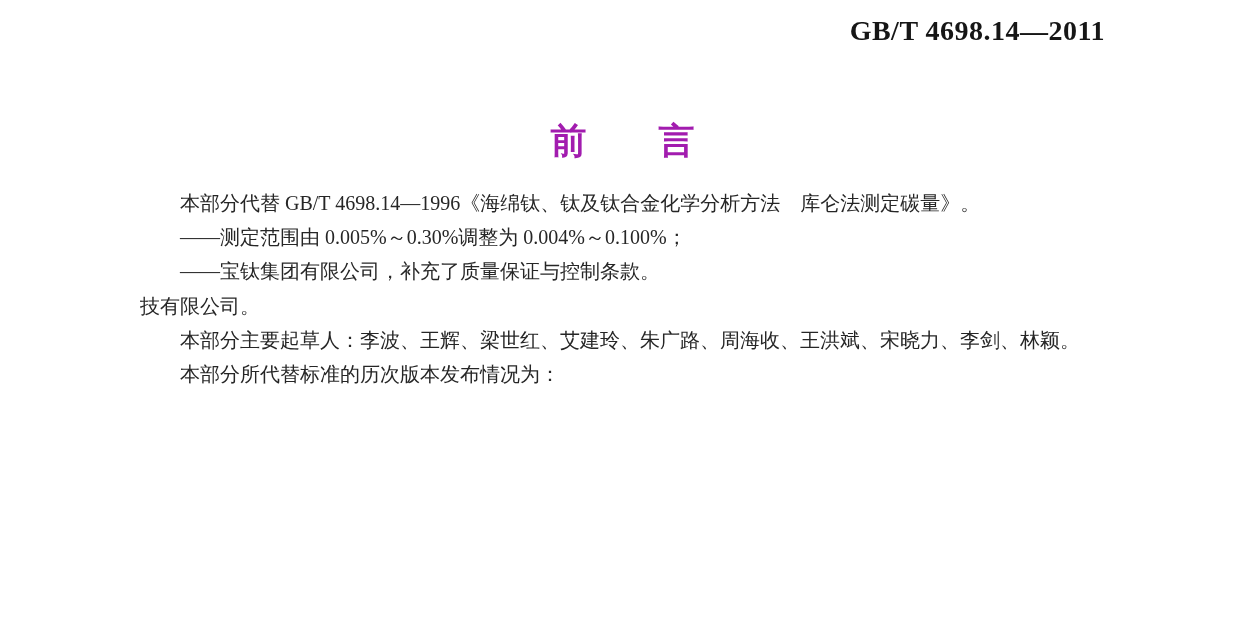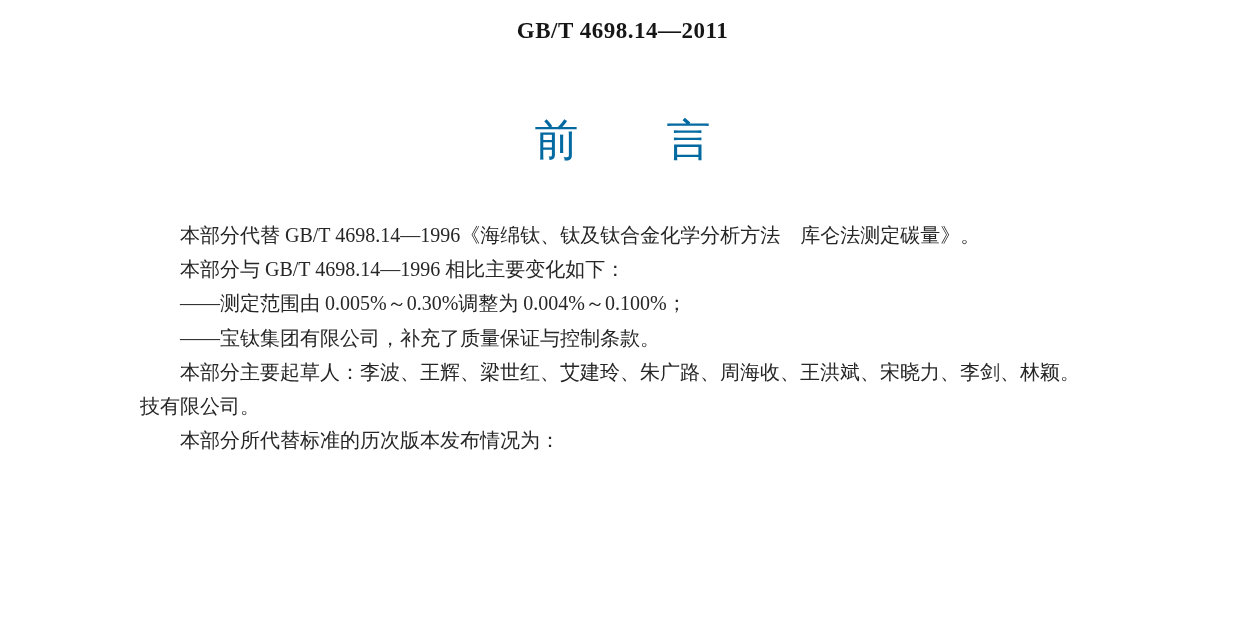--- a/index.html
+++ b/index.html
@@ -15,37 +15,37 @@
     color: #222222;
   }
   .page {
     box-sizing: border-box;
     width: 1240px;
     height: 629px;
     padding: 16px 135px 0 140px;
     background: #ffffff;
   }
   .header-row {
-    text-align: center;
-    font-size: 23px;
+    text-align: right;
+    font-size: 28px;
     font-weight: bold;
     line-height: 30px;
     color: #161616;
     letter-spacing: 0.5px;
   }
   .doc-title {
     margin: 74px 0 0 0;
     text-align: center;
-    font-size: 44px;
-    font-weight: normal;
+    font-size: 36px;
+    font-weight: bold;
     line-height: 42px;
-    color: #0369a1;
+    color: #a21caf;
   }
   .body-block {
-    margin-top: 56px;
+    margin-top: 24px;
     font-size: 20px;
     line-height: 34.2px;
     color: #262626;
   }
   .line {
     white-space: nowrap;
   }
   .line.indent {
     text-indent: 2em;
   }
@@ -56,21 +56,20 @@
 <div class="page">
 
   <div class="header-row">
     <span>GB/T 4698.14—2011</span>
   </div>
 
   <h1 class="doc-title">前　　言</h1>
 
   <div class="body-block">
     <div class="line indent">本部分代替 GB/T 4698.14—1996《海绵钛、钛及钛合金化学分析方法　库仑法测定碳量》。</div>
-    <div class="line indent">本部分与 GB/T 4698.14—1996 相比主要变化如下：</div>
     <div class="line indent">——测定范围由 0.005%～0.30%调整为 0.004%～0.100%；</div>
     <div class="line indent">——宝钛集团有限公司，补充了质量保证与控制条款。</div>
+    <div class="line">技有限公司。</div>
     <div class="line indent">本部分主要起草人：李波、王辉、梁世红、艾建玲、朱广路、周海收、王洪斌、宋晓力、李剑、林颖。</div>
-    <div class="line">技有限公司。</div>
     <div class="line indent">本部分所代替标准的历次版本发布情况为：</div>
   </div>
 
 </div>
 
 </body></html>

